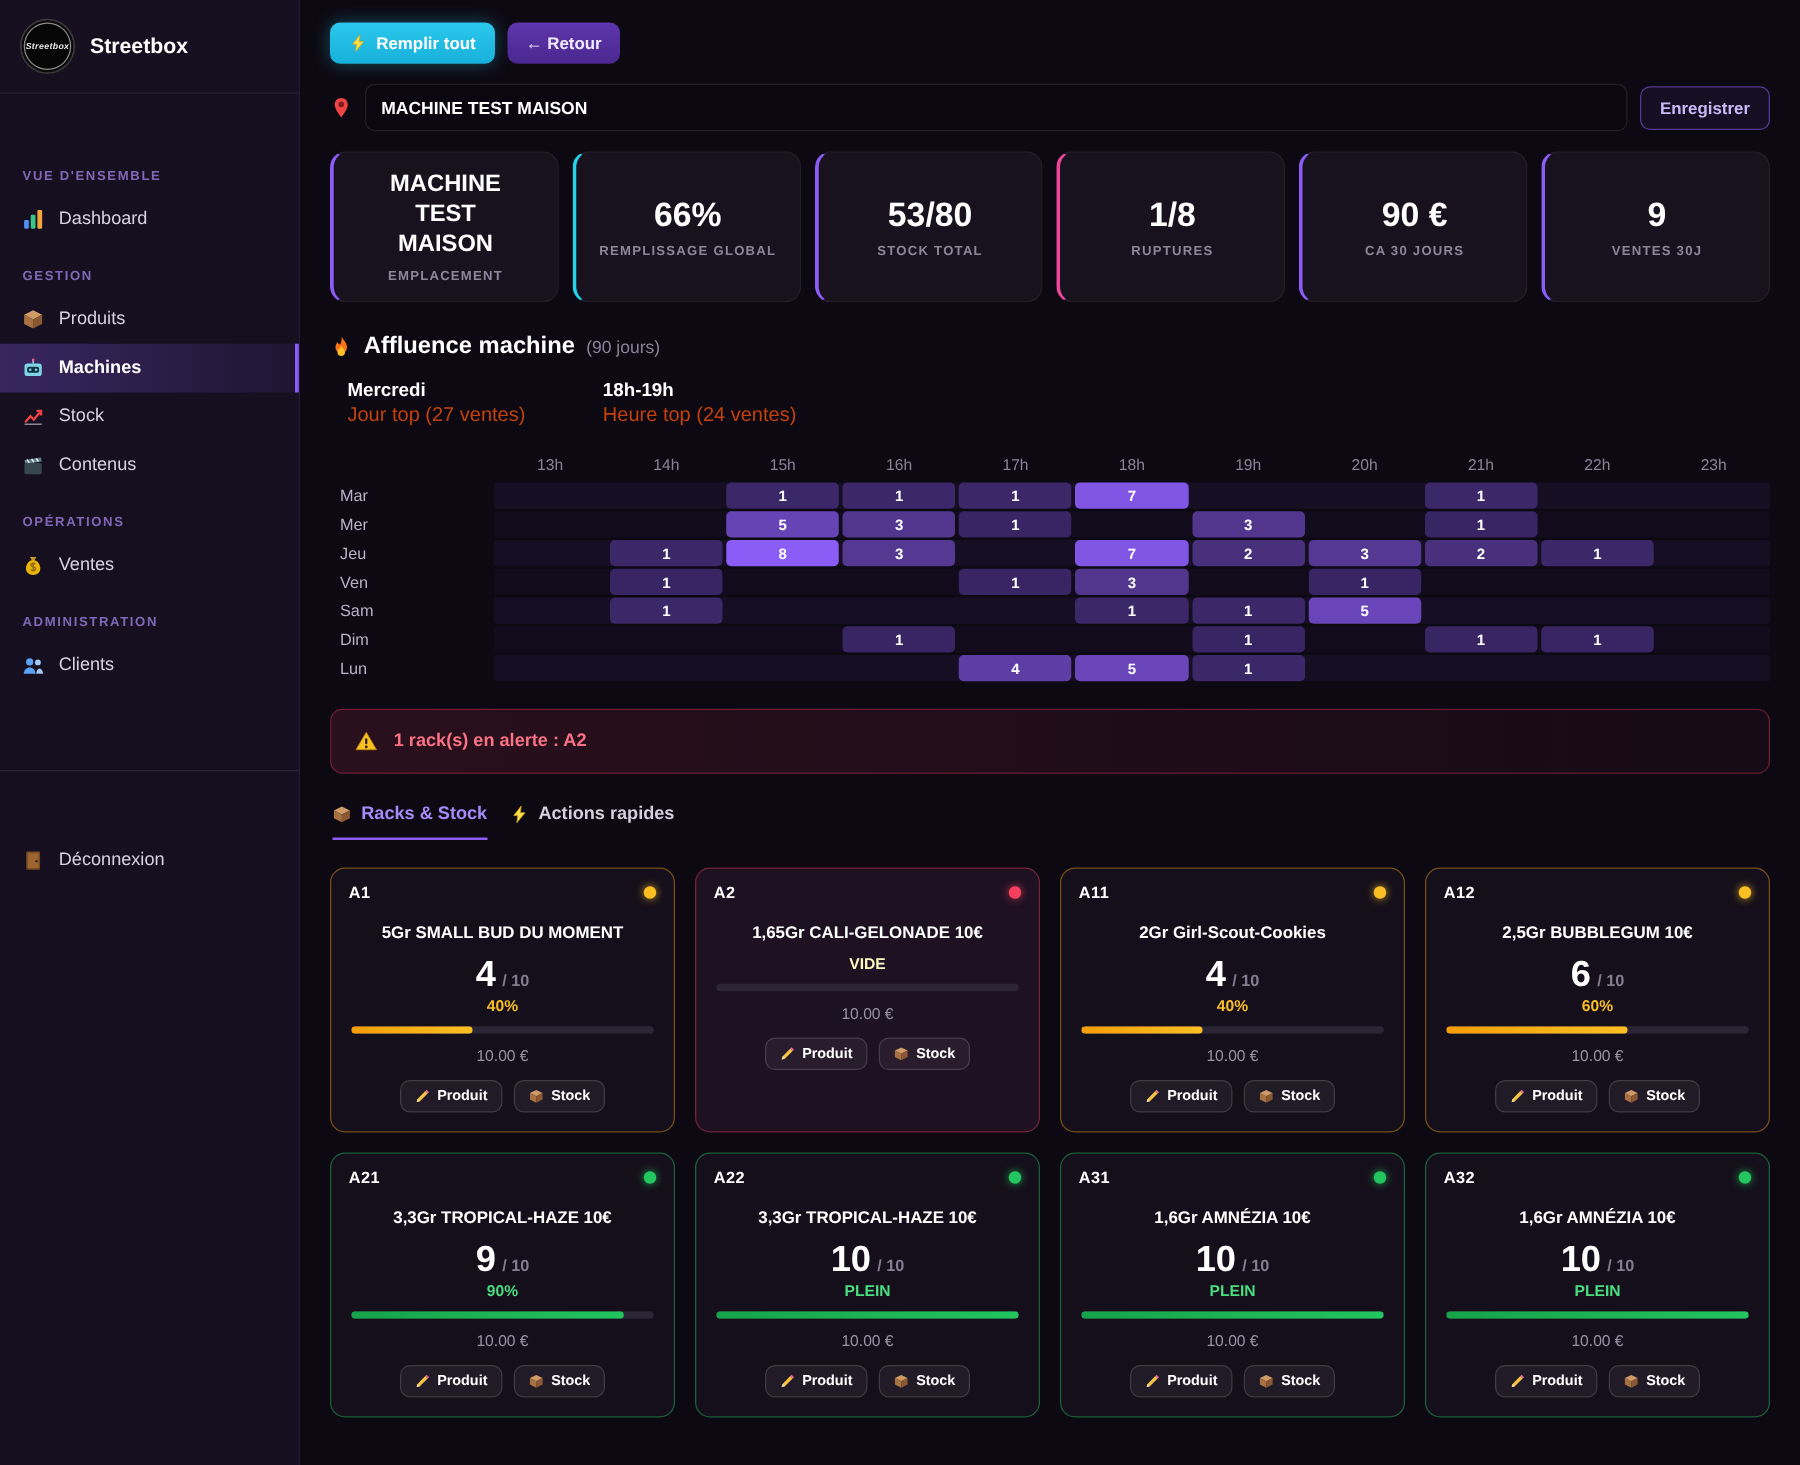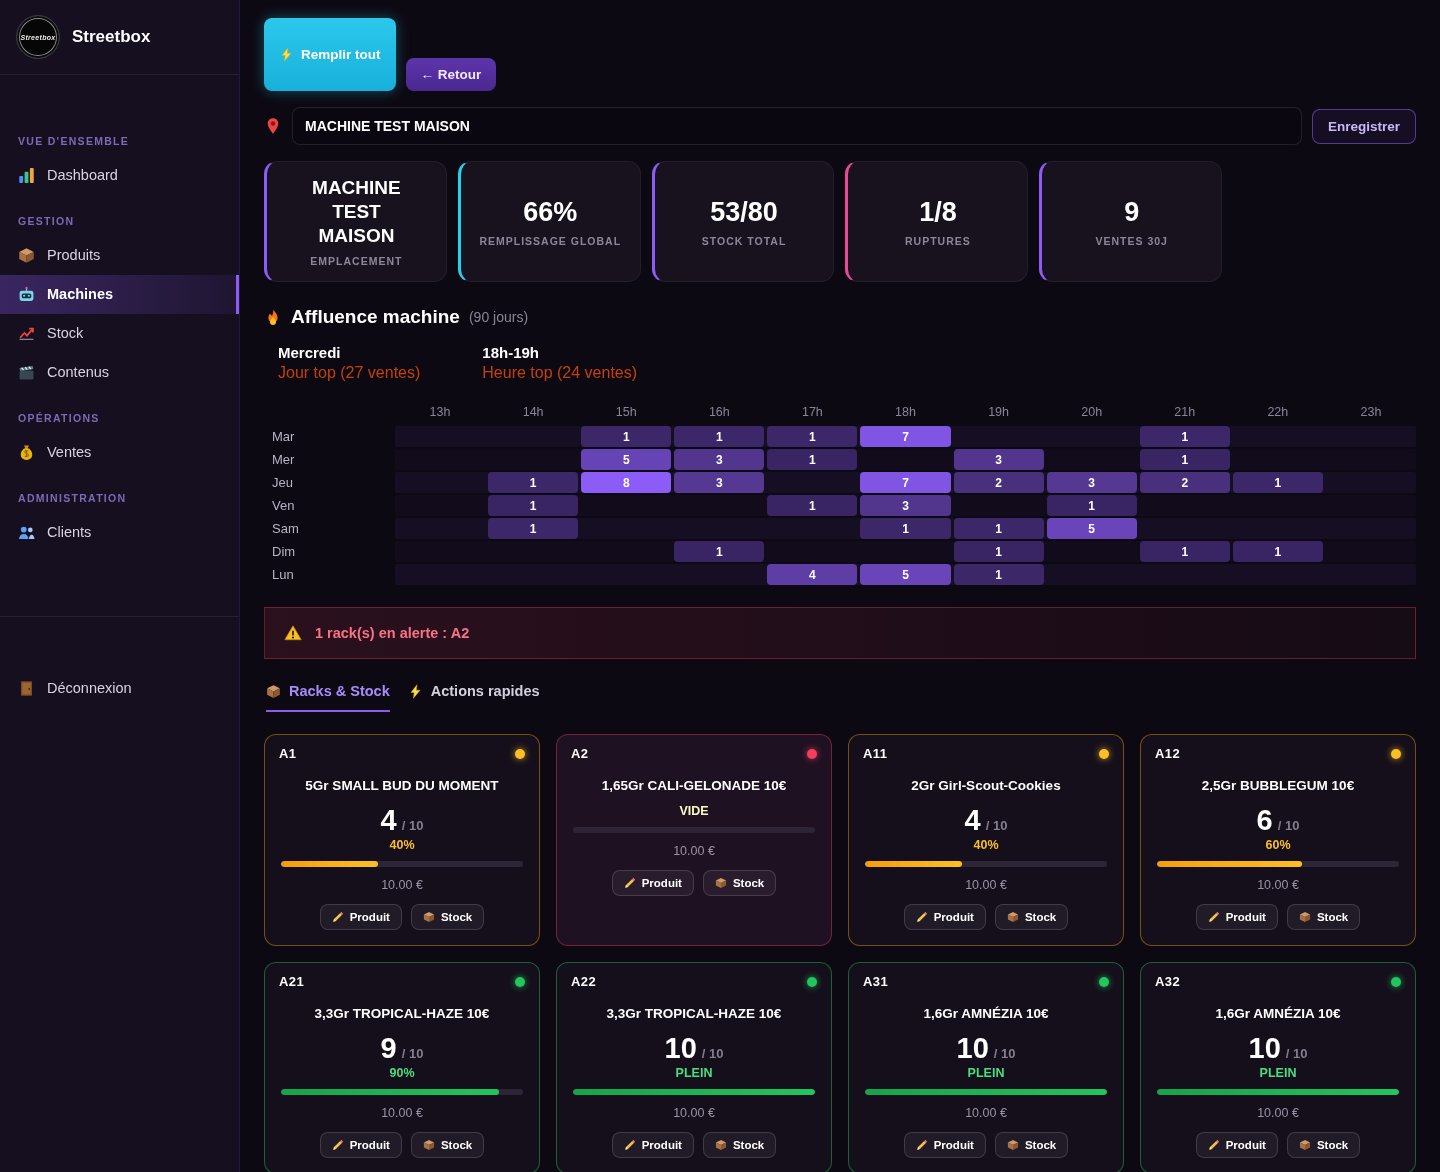--- a/index.html
+++ b/index.html
@@ -22,21 +22,21 @@
 
   
   .main { flex:1; padding:18px 24px 24px; overflow:hidden; }
   .page-header { display:flex; align-items:center; justify-content:space-between; margin-bottom:16px; }
   .header-left { display:flex; align-items:center; gap:14px; }
   .page-title { font-size:25px; font-weight:800; letter-spacing:0.2px; }
   .badge-online { background:rgba(139,92,246,0.16); border:1px solid rgba(139,92,246,0.6); color:#c4b5fd; font-size:12px; font-weight:700; padding:4px 12px; border-radius:999px; }
   .header-right { display:flex; gap:10px; }
   .btn { display:inline-flex; align-items:center; gap:7px; border:none; border-radius:8px; font-family:inherit; font-size:13.5px; font-weight:700; padding:9px 15px; cursor:pointer; }
   .btn-cyan { background:linear-gradient(180deg,#2cc8ec,#17b0da); color:#fff; box-shadow:0 0 14px rgba(34,211,238,0.35); }
-  .btn-purple { background:linear-gradient(180deg,#5d35ab,#4b2890); color:#f0e9ff;margin-top:40px; }
+  .btn-purple { background:linear-gradient(180deg,#5d35ab,#4b2890); color:#f0e9ff; }
   .btn-outline-purple { background:rgba(139,92,246,0.08); border:1px solid rgba(139,92,246,0.55); color:#c9b8f7; }
   .icon-15 svg { width:15px; height:15px; }
   .icon-16 svg { width:15px; height:15px; }
   .icon-18 svg { width:18px; height:18px; }
 
   .location-row { display:flex; align-items:center; gap:10px; margin-bottom:16px; }
   .location-input { flex:1; height:38px; background:#0a0710; border:1px solid rgba(255,255,255,0.10); border-radius:8px; color:#fff; font-family:inherit; font-size:14px; font-weight:600; padding:0 12px; outline:none; }
 
   
   .stats-row { display:grid; grid-template-columns:repeat(6,1fr); gap:11px; margin-bottom:24px; }
@@ -58,21 +58,21 @@
   .heat-row { display:grid; grid-template-columns:128px repeat(11,1fr); gap:3px; position:relative; height:21px; margin-bottom:2px; }
   .heat-row::before { content:""; position:absolute; left:131px; right:0; top:0; bottom:0; background:rgba(139,92,246,0.075); border-radius:2px; }
   .heat-row.alt::before { background:rgba(139,92,246,0.035); }
   .heat-head { height:24px; }
   .heat-head::before { display:none; }
   .heat-label { display:flex; align-items:center; font-size:13px; color:#b8b2c6; padding-left:8px; }
   .heat-hour { display:flex; align-items:center; justify-content:center; font-size:12.5px; color:#8a8498; }
   .heat-cell { position:relative; z-index:1; border-radius:4px; display:flex; align-items:center; justify-content:center; font-size:12px; font-weight:600; color:#fff; }
 
   
-  .alert-banner { display:flex; align-items:center; gap:13px; height:52px; padding:0 19px; border-radius:0;
+  .alert-banner { display:flex; align-items:center; gap:13px; height:52px; padding:0 19px; border-radius:10px;
     border:1px solid rgba(244,63,94,0.35); background:linear-gradient(90deg, rgba(244,63,94,0.13), rgba(244,63,94,0.04)); margin-bottom:24px; }
   .alert-text { color:#fb7185; font-size:14.5px; font-weight:700; }
 
   
   .tabs { display:flex; gap:18px; margin-bottom:22px; padding-left:2px; }
   .tab { display:flex; align-items:center; gap:8px; padding-bottom:11px; font-size:14.5px; font-weight:700; color:#d4cfdd; cursor:pointer; border-bottom:2px solid transparent; }
   .tab.active { color:#a78bfa; border-bottom-color:#8b5cf6; }
 
   
   .racks-grid { display:grid; grid-template-columns:repeat(4,1fr); gap:16px; }
@@ -246,20 +246,24 @@
       </div>
       <div class="stat-card" style="border-left-color: rgb(139, 92, 246);">
         <div class="stat-value">53/80</div>
         <div class="stat-label">STOCK TOTAL</div>
       </div>
       <div class="stat-card" style="border-left-color: rgb(236, 72, 153);">
         <div class="stat-value">1/8</div>
         <div class="stat-label">RUPTURES</div>
       </div>
       <div class="stat-card" style="border-left-color: rgb(139, 92, 246);">
+        <div class="stat-value">90 €</div>
+        <div class="stat-label">CA 30 JOURS</div>
+      </div>
+      <div class="stat-card" style="border-left-color: rgb(139, 92, 246);">
         <div class="stat-value">9</div>
         <div class="stat-label">VENTES 30J</div>
       </div>
     </div>
 
   <section>
     <div class="affluence-header">
       <span class="icon-18">
           <svg viewBox="0 0 16 16">
             <path d="M8.2 1c.9 2.2 3.9 4 3.9 7.8A4.2 4.2 0 0 1 8 13a4.2 4.2 0 0 1-4.1-4.2c0-1.5.6-2.7 1.5-3.9.3 1 .9 1.6 1.8 2C7.8 5.2 8.6 3.3 8.2 1Z" fill="#f97316"></path>

